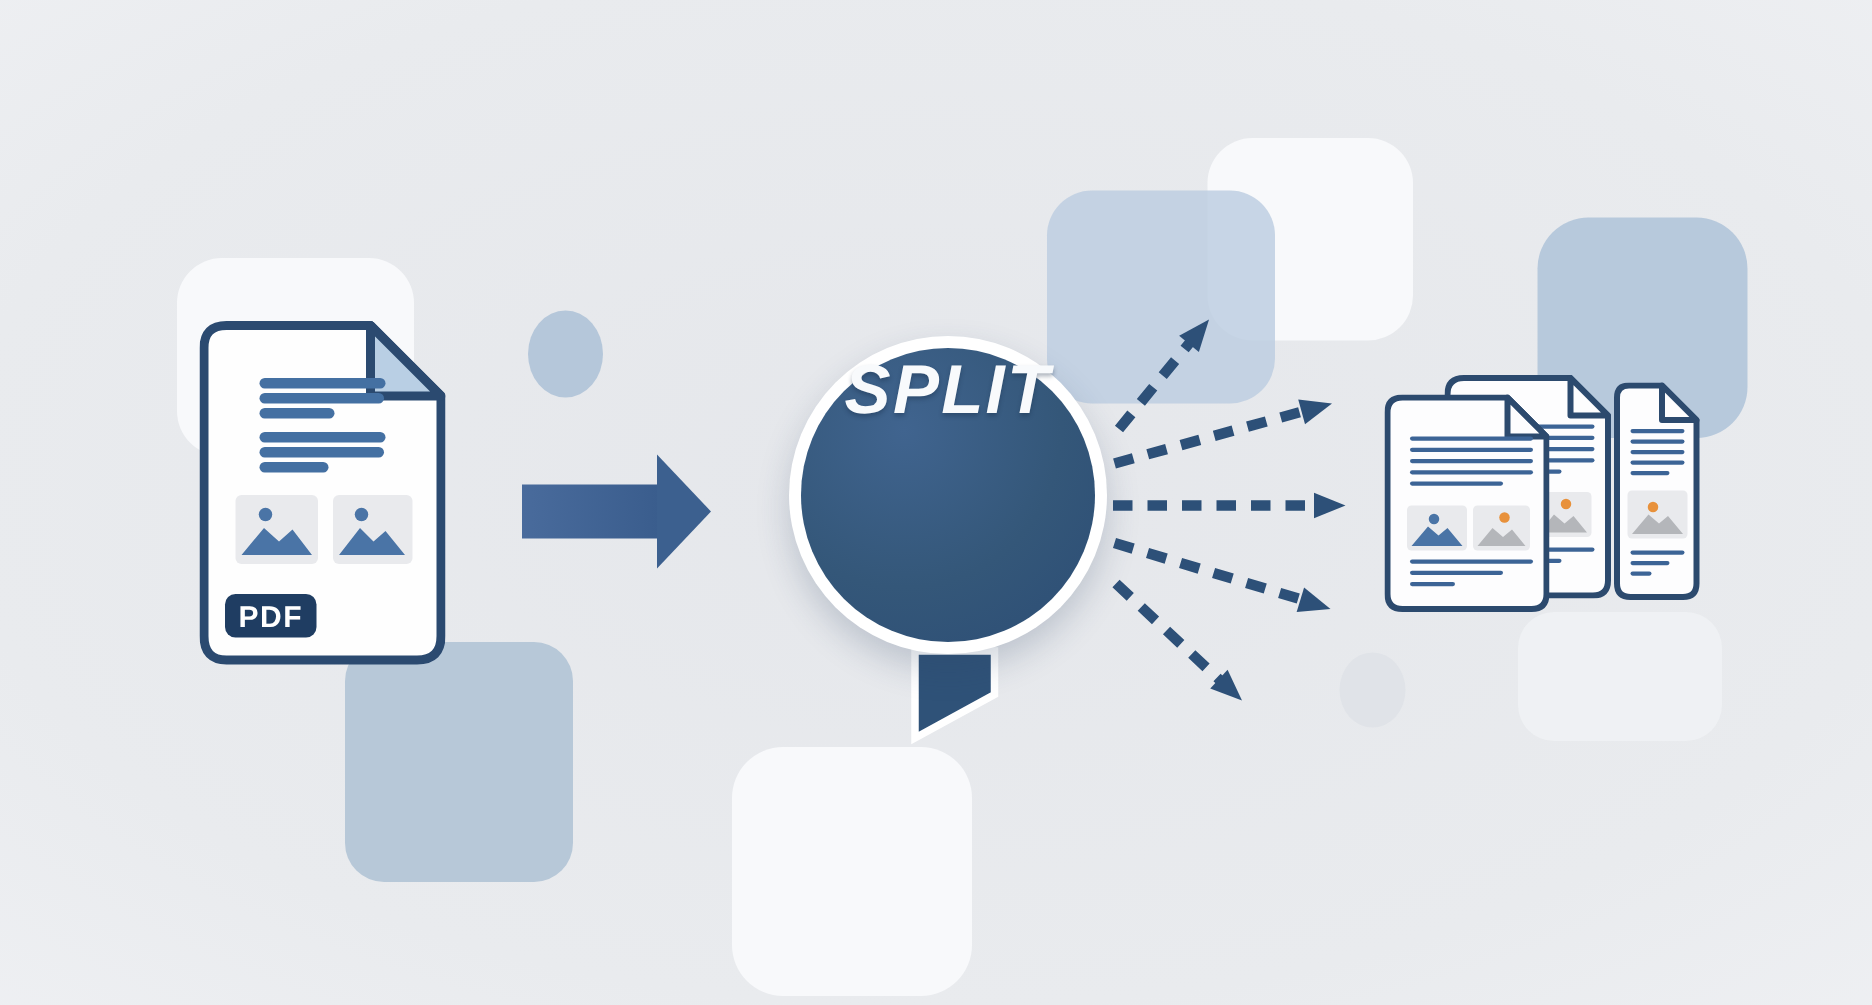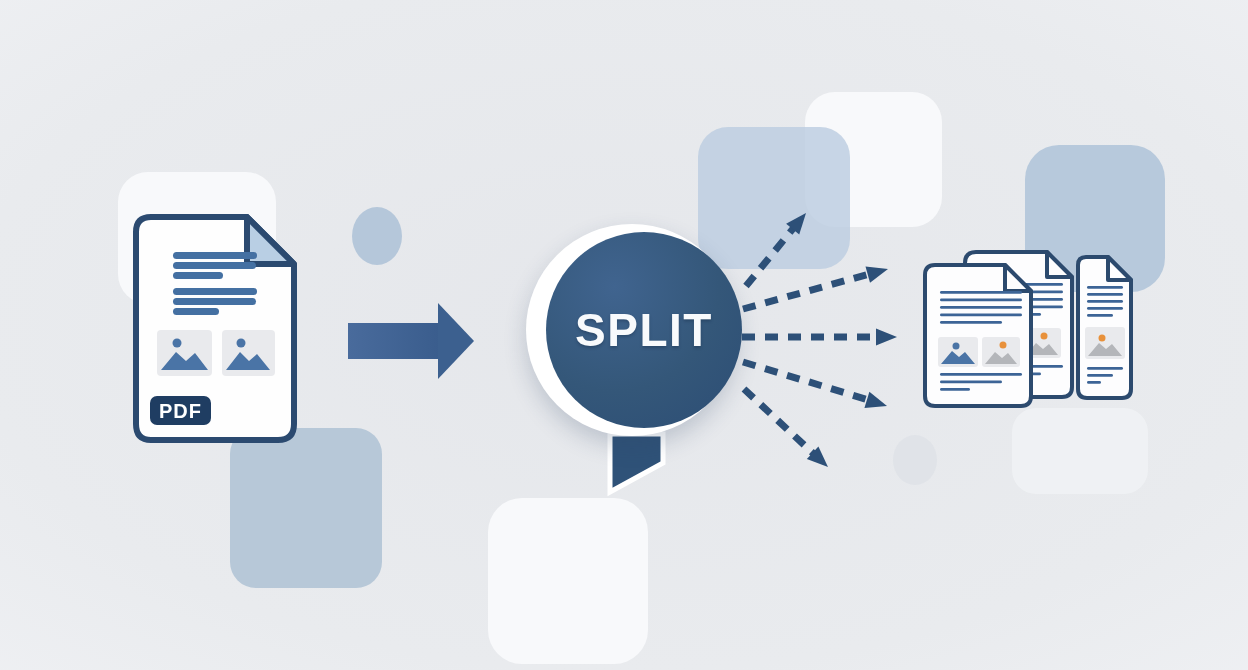--- a/index.html
+++ b/index.html
@@ -20,23 +20,23 @@
   .d6{left:698px;top:127px;width:152px;height:142px;border-radius:30px;background:#bccde0;opacity:.82;}
   .d7{left:1025px;top:145px;width:140px;height:147px;border-radius:34px;background:#b7c9dc;}
   .d8{left:1012px;top:408px;width:136px;height:86px;border-radius:24px;background:#f0f2f4;opacity:.85;}
   .d9{left:893px;top:435px;width:44px;height:50px;border-radius:50%;background:#e0e3e8;}
   
   .split-outer{
     left:526px;top:224px;width:212px;height:212px;border-radius:50%;
     background:#ffffff;box-shadow:0 10px 22px rgba(45,70,100,.22);
   }
   .split-inner{
-    left:20px;top:8px;width:196px;height:196px;border-radius:50%;
+    left:8px;top:8px;width:196px;height:196px;border-radius:50%;
     background:radial-gradient(circle at 35% 28%, #40648f 0%, #345779 55%, #2c4d75 100%);
-    display:flex;align-items:center;justify-content:center;
+    display:flex;justify-content:center;font-style:italic;
   }
   .split-label{
     color:#f8fafc;font-size:46px;font-weight:bold;letter-spacing:1.5px;
     text-shadow:0 2px 3px rgba(20,40,65,.35);
   }
   svg{display:block;}
 </style>
 </head>
 <body>
 

